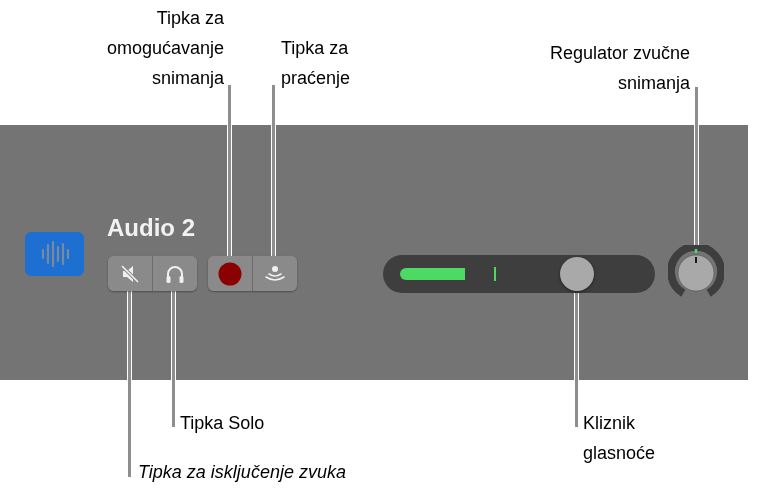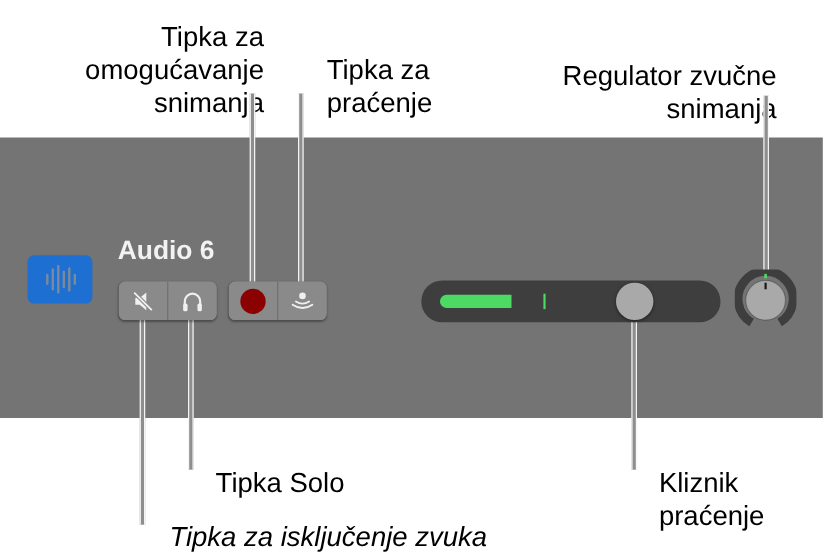--- a/index.html
+++ b/index.html
@@ -2,22 +2,22 @@
 <html><head>
   <meta charset="utf-8">
   <style>
     html, body { margin:0; padding:0; }
     body {
       width:763px; height:503px; position:relative; overflow:hidden;
       background:#ffffff;
       font-family:"Liberation Sans", "DejaVu Sans", sans-serif;
     }
     .callout {
-      position:absolute; color:#000; font-size:25px; line-height:30px;
-      white-space:pre; margin:16px;
+      position:absolute; color:#000; font-size:18px; line-height:30px;
+      white-space:pre; margin:0;
     }
     .right { text-align:right; }
     .left  { text-align:left; }
     .line {
       position:absolute; width:3px; background:#8e8e8e;
       border-left:1px solid #ffffff; border-right:1px solid #ffffff;
       box-sizing:content-box;
     }
     .panel {
       position:absolute; left:0; top:125px; width:748px; height:255px;
@@ -71,21 +71,21 @@
 omogućavanje
 snimanja</div>
 <div class="callout left" style="left:281px; top:33px;">Tipka za
 praćenje</div>
 <div class="callout right" style="left:440px; top:38px; width:250px;">Regulator zvučne
 snimanja</div>
 
 <div class="callout left" style="left:180px; top:408px;">Tipka Solo</div>
 <div class="callout left" style="left:138px; top:457px;font-style:italic;">Tipka za isključenje zvuka</div>
 <div class="callout left" style="left:583px; top:408px;">Kliznik
-praćenje</div>
+glasnoće</div>
 
 <div class="panel"></div>
 
 <div class="line" style="left:227px; top:85px; height:178px;"></div>
 <div class="line" style="left:271px; top:85px; height:178px;"></div>
 <div class="line" style="left:694px; top:87px; height:163px;"></div>
 <div class="line" style="left:127px; top:290px; height:187px;"></div>
 <div class="line" style="left:171px; top:290px; height:137px;"></div>
 <div class="line" style="left:574px; top:290px; height:137px;"></div>
 
@@ -95,21 +95,21 @@
       <line x1="5" y1="9" x2="5" y2="17"></line>
       <line x1="10" y1="4" x2="10" y2="22"></line>
       <line x1="15" y1="1" x2="15" y2="25"></line>
       <line x1="20" y1="6" x2="20" y2="20"></line>
       <line x1="25" y1="3" x2="25" y2="23"></line>
       <line x1="30" y1="9" x2="30" y2="17"></line>
     </g>
   </svg>
 </div>
 
-<div class="track-name">Audio 6</div>
+<div class="track-name">Audio 2</div>
 
 <div class="btn-group" style="left:108px;">
   <div class="btn">
     <svg width="22" height="22" viewBox="0 0 22 22">
       <path d="M4 8 H8 L14 3 V19 L8 14 H4 Z" fill="#f0f0f0"></path>
       <line x1="3" y1="3" x2="19" y2="19" stroke="#8a8a8a" stroke-width="3.5"></line>
       <line x1="3" y1="3" x2="19" y2="19" stroke="#f0f0f0" stroke-width="1.6"></line>
     </svg>
   </div>
   <div class="btn">

